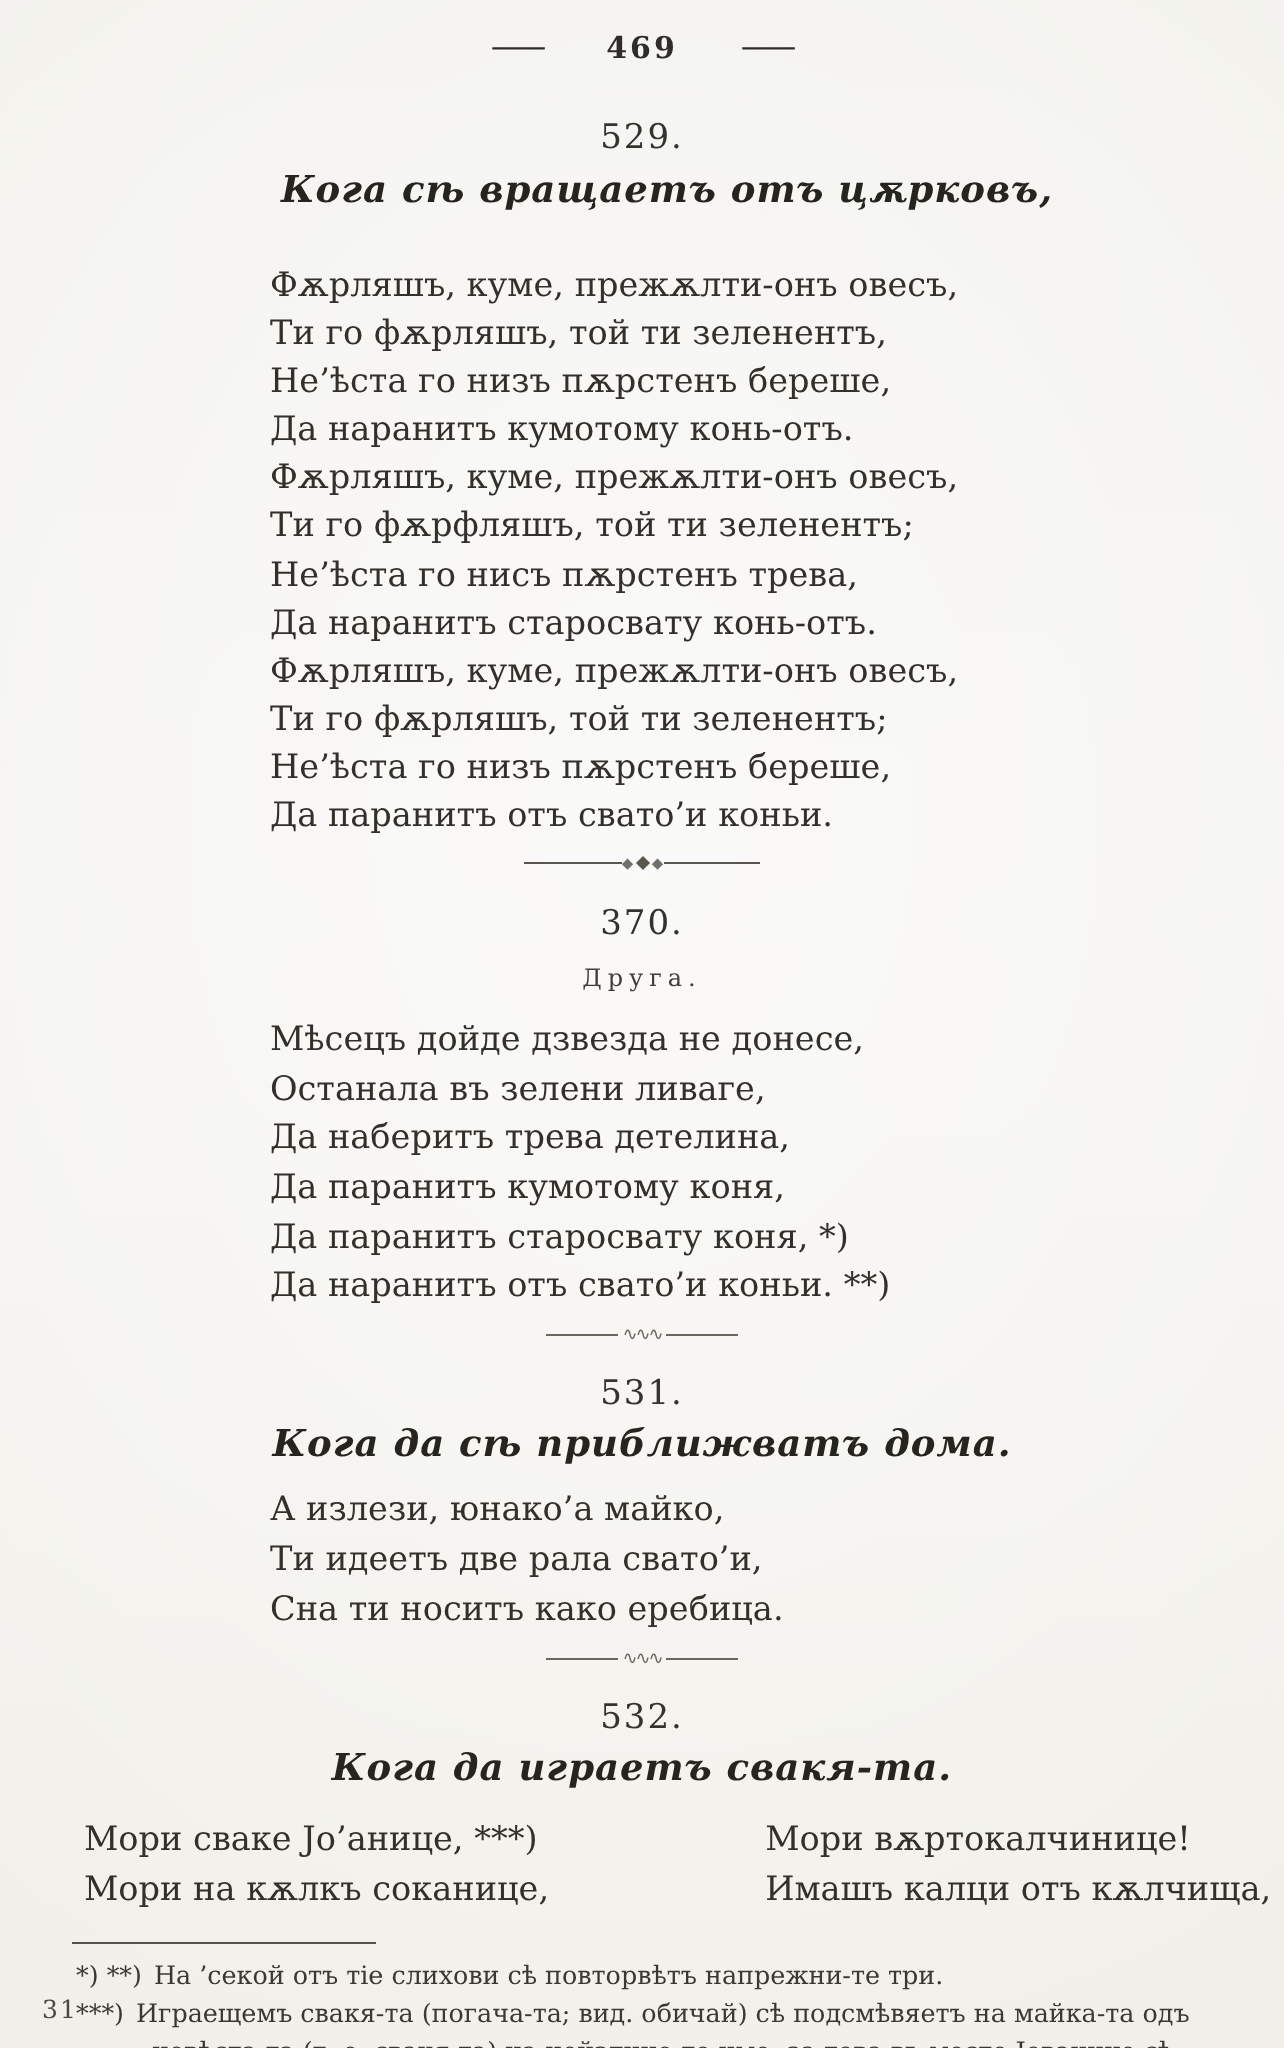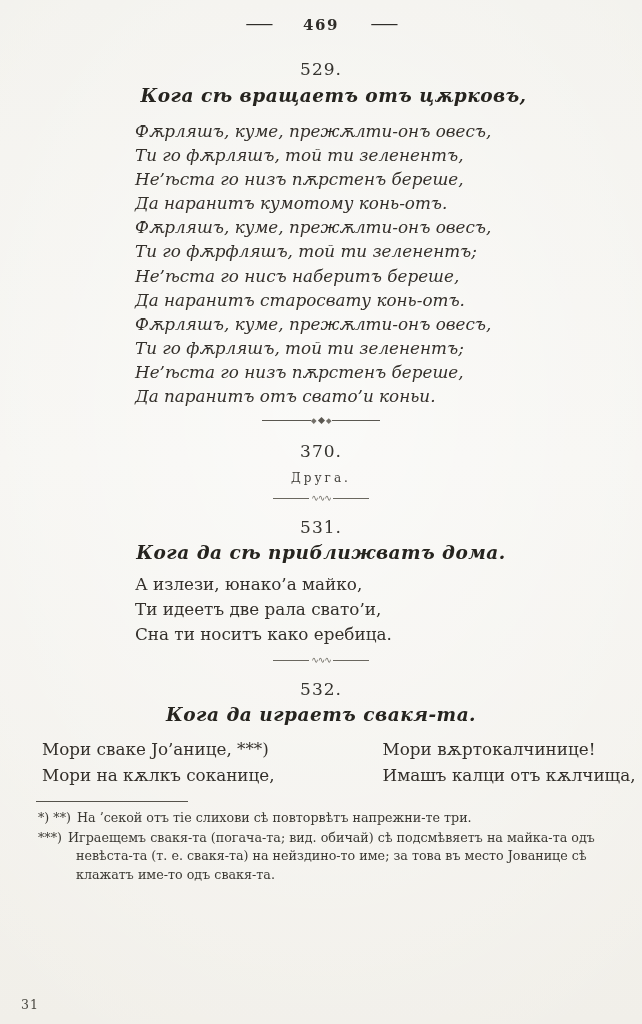--- a/index.html
+++ b/index.html
@@ -69,46 +69,54 @@
 
   <div class="header">
     <span class="dash">—</span>
     <span class="num">469</span>
     <span class="dash">—</span>
   </div>
 
   <div class="sec-num" style="margin-top:25px;">529.</div>
   <div class="sec-title" style="margin-top:6px;padding-left:25px;">Кога сѣ вращаетъ отъ цѫрковъ,</div>
 
-  <div class="poem poem-529" style="margin-top:13px;font-style:italic;">
+  <div class="poem poem-529" style="margin-top:24px;">
     <div class="poem-line">Фѫрляшъ, куме, прежѫлти-онъ овесъ,</div>
     <div class="poem-line">Ти го фѫрляшъ, той ти зеленентъ,</div>
     <div class="poem-line">Не’ѣста го низъ пѫрстенъ береше,</div>
     <div class="poem-line">Да наранитъ кумотому конь-отъ.</div>
     <div class="poem-line">Фѫрляшъ, куме, прежѫлти-онъ овесъ,</div>
     <div class="poem-line">Ти го фѫрфляшъ, той ти зеленентъ;</div>
-    <div class="poem-line">Не’ѣста го нисъ наберитъ береше,</div>
+    <div class="poem-line">Не’ѣста го нисъ пѫрстенъ трева,</div>
     <div class="poem-line">Да наранитъ старосвату конь-отъ.</div>
     <div class="poem-line">Фѫрляшъ, куме, прежѫлти-онъ овесъ,</div>
     <div class="poem-line">Ти го фѫрляшъ, той ти зеленентъ;</div>
     <div class="poem-line">Не’ѣста го низъ пѫрстенъ береше,</div>
     <div class="poem-line">Да паранитъ отъ свато’и коньи.</div>
   </div>
 
   <div class="orn-divider">
     <span class="rule"></span>
       <span class="dmd small"></span>
       <span class="dmd"></span>
       <span class="dmd small"></span>
       <span class="rule"></span>
   </div>
 
   <div class="sec-num" style="margin-top:18px;">370.</div>
   <div class="sec-sub" style="margin-top:10px;">Друга.</div>
 
+  <div class="poem poem-530" style="margin-top:11px;">
+    <div class="poem-line">Мѣсецъ дойде дзвезда не донесе,</div>
+    <div class="poem-line">Останала въ зелени ливаге,</div>
+    <div class="poem-line">Да наберитъ трева детелина,</div>
+    <div class="poem-line">Да паранитъ кумотому коня,</div>
+    <div class="poem-line">Да паранитъ старосвату коня, *)</div>
+    <div class="poem-line">Да наранитъ отъ свато’и коньи. **)</div>
+  </div>
 
   <div class="sq-divider">
     <span class="rule"></span>
       <span class="wave">∿∿∿</span>
       <span class="rule"></span>
   </div>
 
   <div class="sec-num" style="margin-top:16px;">531.</div>
   <div class="sec-title" style="margin-top:5px;">Кога да сѣ приближватъ дома.</div>
 

